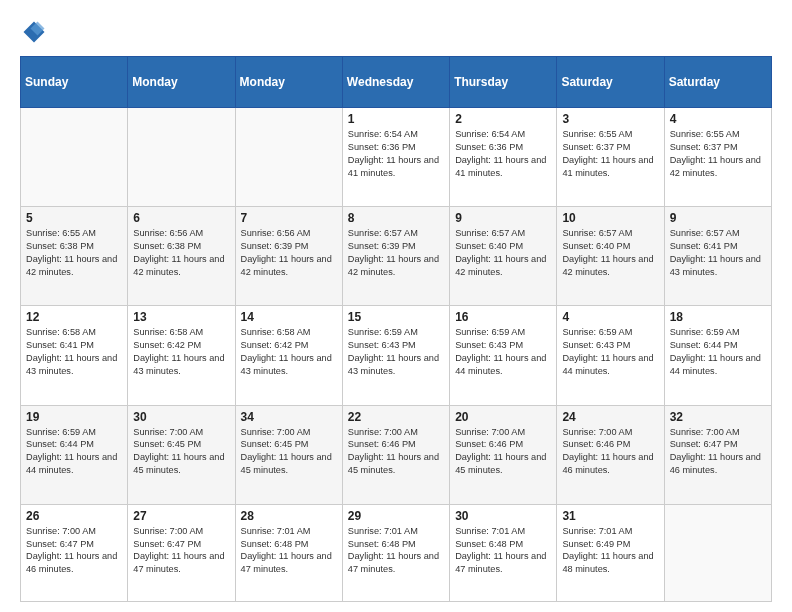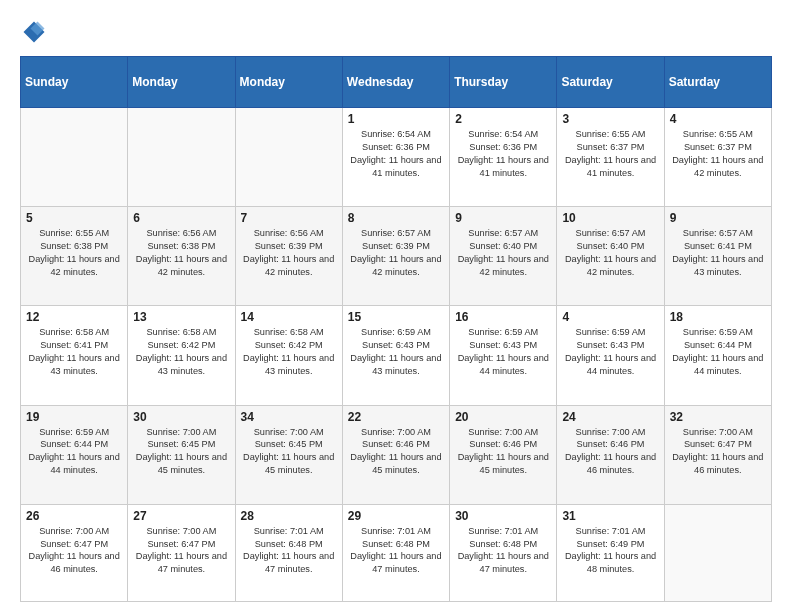--- a/index.html
+++ b/index.html
@@ -84,21 +84,20 @@
       font-size: 12px;
       font-weight: bold;
       display: block;
       margin-bottom: 2px;
       color: #222;
     }
     .day-info {
       font-size: 9.2px;
       line-height: 1.4;
       color: #333;
-      text-align: center;
     }
     .empty {
       background: #f9f9f9 !important;
     }
     .week-row td { height: 78px; }
     .last-row td { height: 72px; margin-left: 32px; }
   </style>
 </head>
 <body>
 

